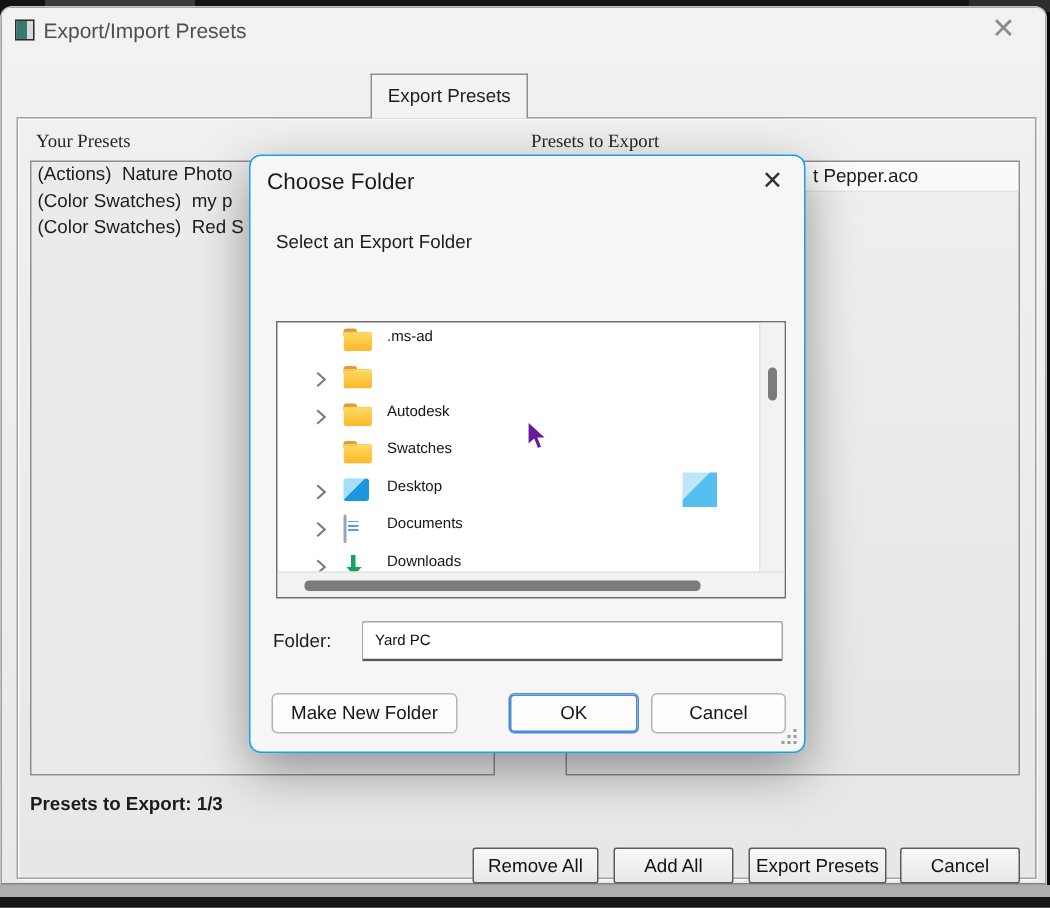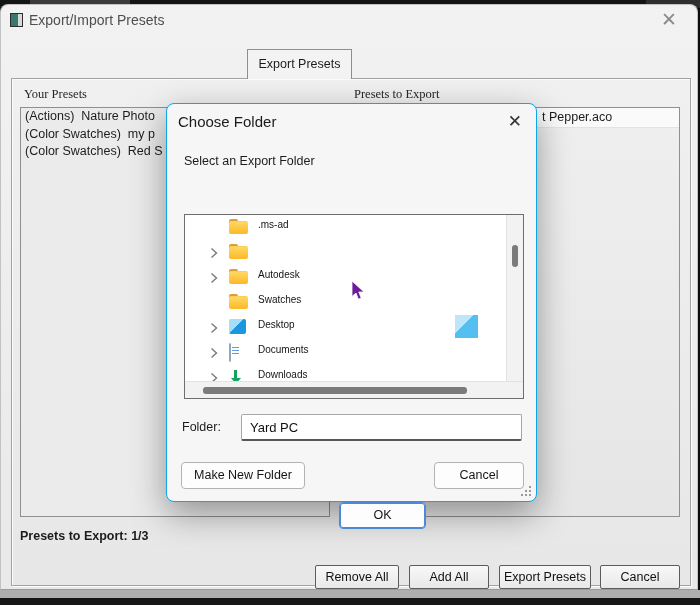--- a/index.html
+++ b/index.html
@@ -97,26 +97,26 @@
   
   .watermark{position:absolute;left:205px;top:210px;width:160px;color:#c7c7c7;font-size:17px;line-height:23px;z-index:5;}
   .twc-logo{position:absolute;left:288px;top:211px;width:23px;height:23px;
     background:linear-gradient(135deg,#bfe6f8 0 40%,#55c0ef 40%);}
   .cursor{position:absolute;left:184px;top:177px;z-index:6;}
 
   
   .folder-label{position:absolute;left:15px;top:316px;font-size:12.5px;color:#1c1c1c;}
   .folder-input{position:absolute;left:74px;top:310px;width:281px;height:27px;box-sizing:border-box;
     background:#fff;border:1px solid #a6a6a6;border-bottom:2px solid #565656;border-radius:2px;
-    font-family:"Liberation Sans",sans-serif;font-size:13px;color:#111;padding:0 8px;}
+    font-family:"Liberation Sans",sans-serif;font-size:10px;color:#111;padding:0 8px;}
   .dbtn{position:absolute;top:358px;height:27px;background:#fdfdfd;border:1px solid #b3b3b3;
     border-radius:4px;font-size:12.5px;color:#151515;text-align:center;line-height:25px;
     box-sizing:border-box;cursor:default;}
   .dbtn-new{left:14px;width:124px;}
-  .dbtn-ok{left:172px;width:87px;border:1px solid #4b8bd6;box-shadow:0 0 0 1px #4b8bd6 inset;margin-top:40px;}
+  .dbtn-ok{left:172px;width:87px;border:1px solid #4b8bd6;box-shadow:0 0 0 1px #4b8bd6 inset;}
   .dbtn-cancel{left:267px;width:90px;}
   .grip{position:absolute;right:5px;bottom:5px;width:13px;height:13px;}
   .grip i{position:absolute;width:2px;height:2px;background:#9a9a9a;}
 </style>
 </head>
 <body>
 
 <div class="top-strip">
   <div class="seg1"></div>
   <div class="seg2"></div>

